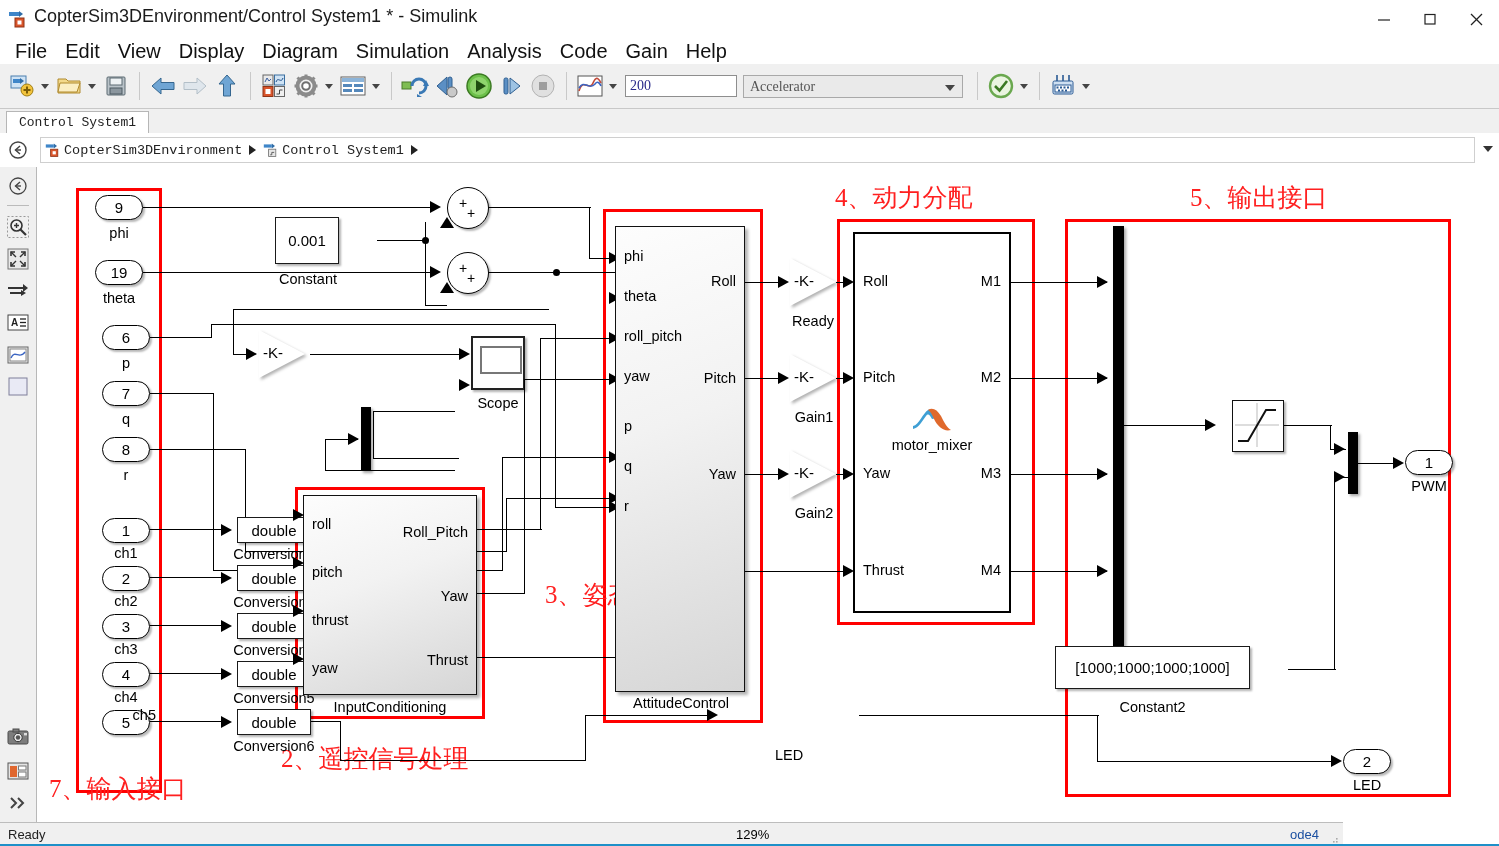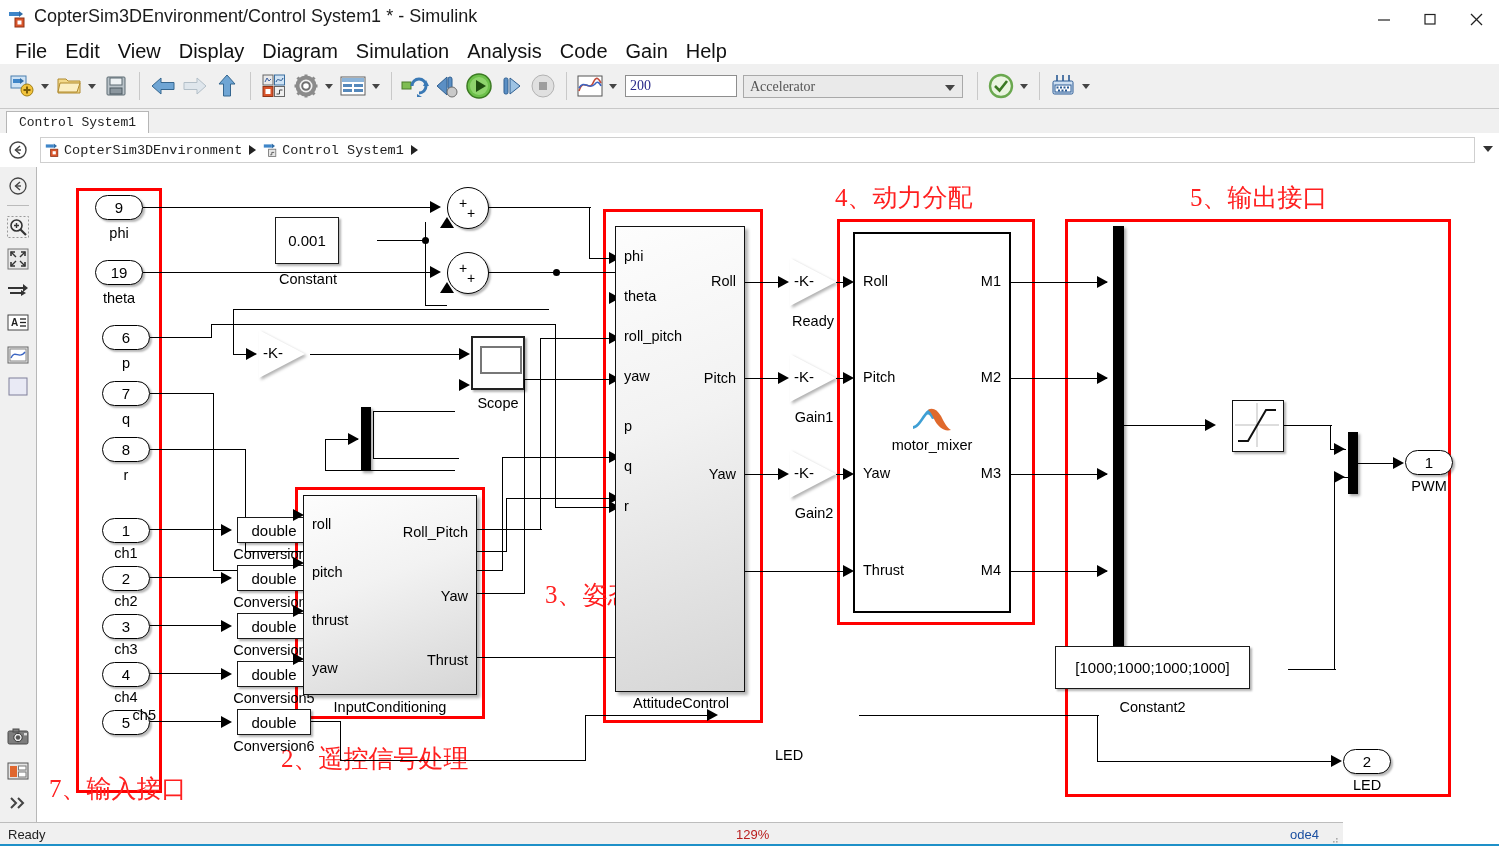--- a/index.html
+++ b/index.html
@@ -51,21 +51,21 @@
   .pal-btn{position:absolute;left:6px;width:24px;height:24px;display:flex;align-items:center;justify-content:center;}
   .pal-div{position:absolute;left:7px;width:22px;height:1px;background:#bbb;}
 
   
   .canvas{position:absolute;left:37px;top:167px;width:1462px;height:655px;background:#fff;overflow:hidden;}
 
   
   .statusbar{position:absolute;left:0;top:822px;width:1343px;height:24px;background:#f0f0f0;border-top:1px solid #bdbdbd;}
   .statusbar:after{content:"";position:absolute;left:0;bottom:0;width:1499px;height:3px;background:#1e90c8;}
   .st-ready{position:absolute;left:8px;top:4px;font-size:13px;color:#222;}
-  .st-zoom{position:absolute;left:736px;top:4px;font-size:13px;color:#b91c1c;}
+  .st-zoom{position:absolute;left:736px;top:4px;font-size:13px;color:#000000;}
   .st-solver{position:absolute;right:24px;top:4px;font-size:13px;color:#1a4fa0;}
   .st-grip{position:absolute;right:4px;bottom:4px;width:10px;height:10px;}
 
   
   .blk{position:absolute;box-sizing:border-box;}
   .inport{
     border:1.6px solid #000;border-radius:14px;background:#fff;
     display:flex;align-items:center;justify-content:center;
     font-size:15px;color:#000;box-shadow:2px 2px 2px rgba(0,0,0,.28);
   }

